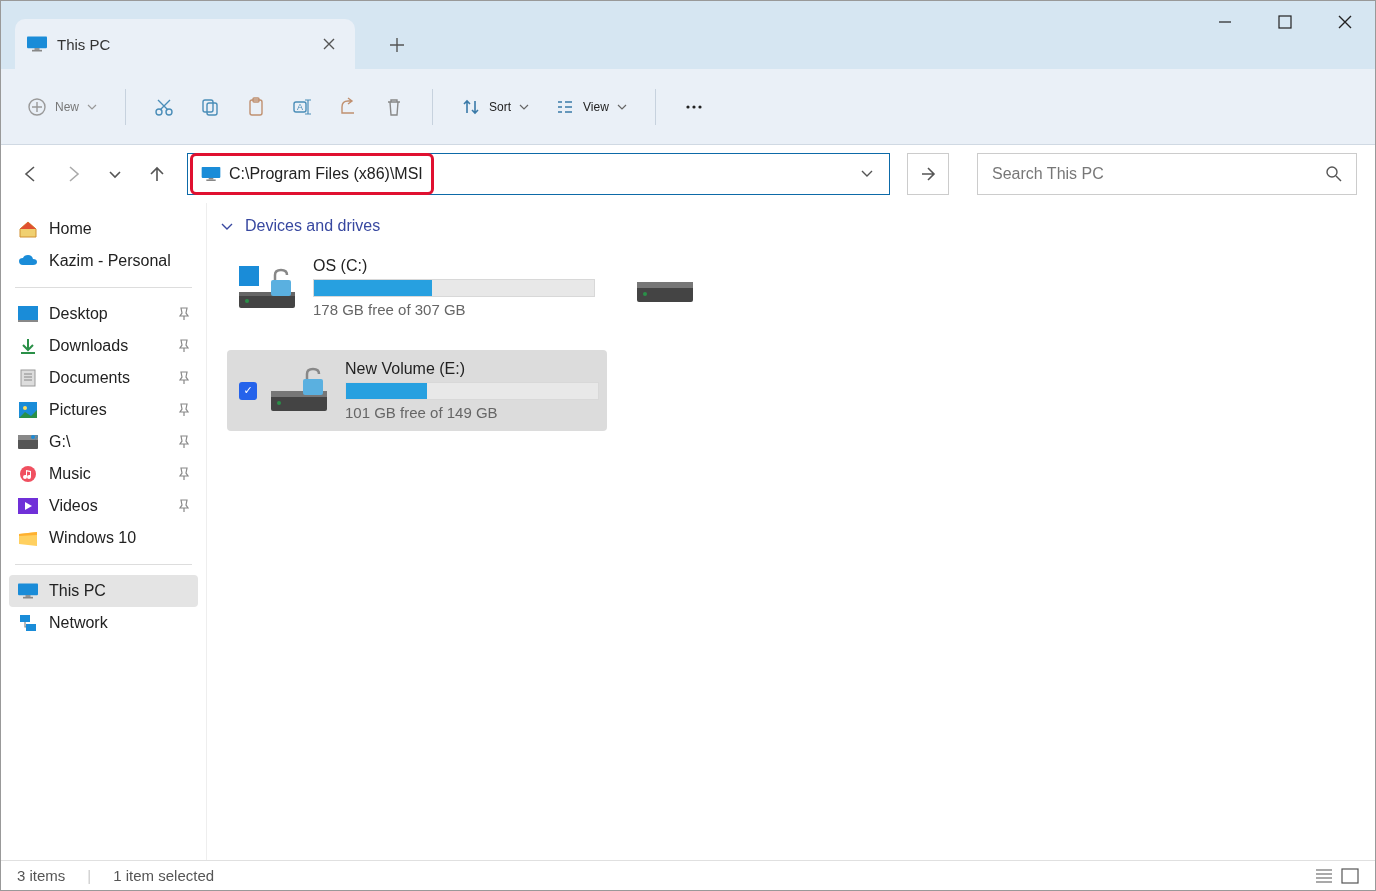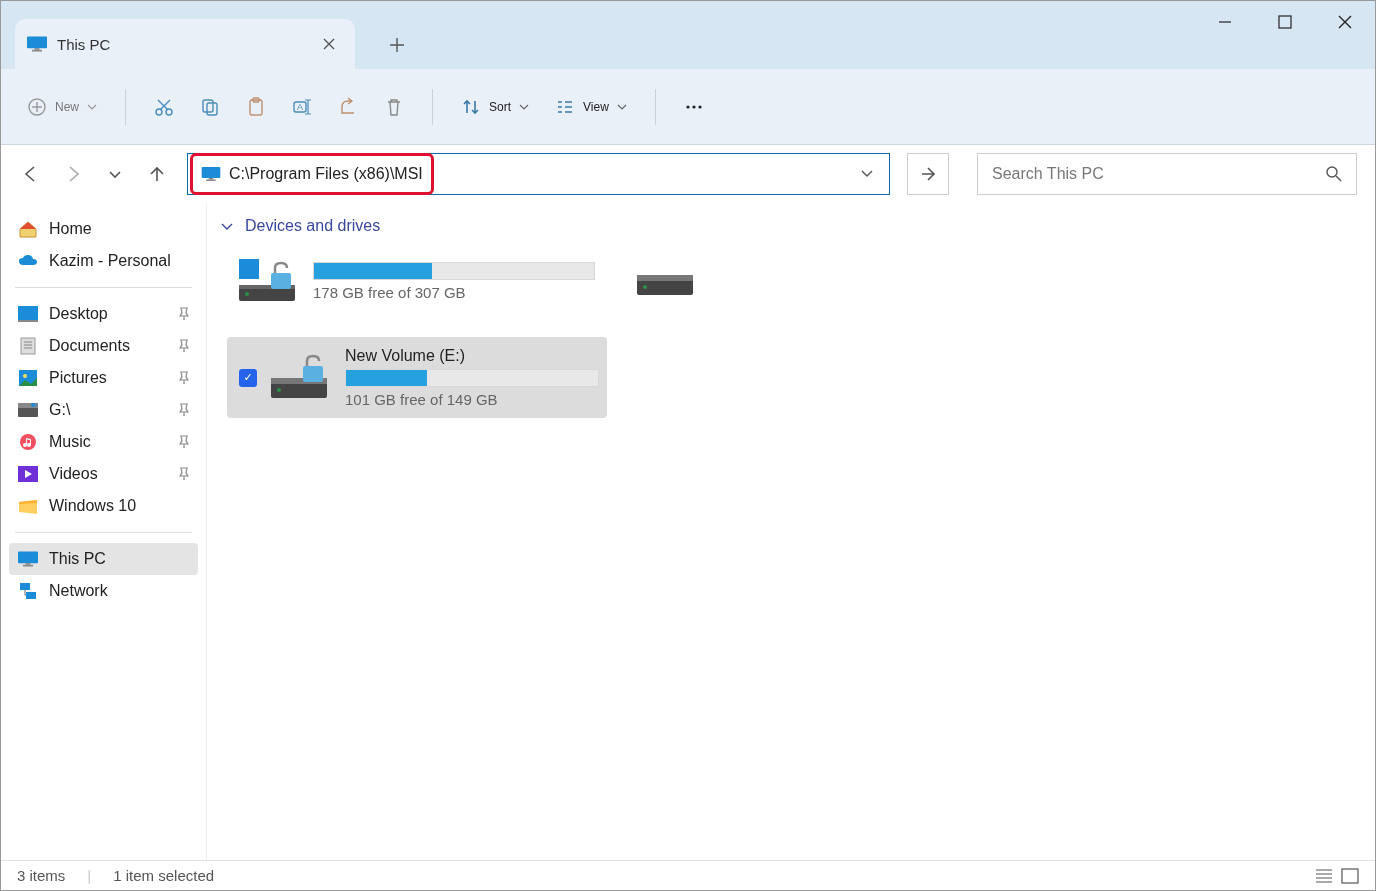--- a/index.html
+++ b/index.html
@@ -288,20 +288,33 @@
     <div class="sb-sep"></div>
     <div id="quick-list">
         <div class="sb-item">
           <span class="sb-icon">
             <svg width="20" height="16">
               <rect x="0" y="0" width="20" height="14" fill="#1a8cd8"></rect>
               <rect x="0" y="14" width="20" height="2" fill="#888"></rect>
             </svg>
           </span>
           <span>Desktop</span>
+          <span class="sb-pin">
+            <svg width="12" height="14">
+              <path d="M3 1 H9 L8 6 L10 9 H2 L4 6 Z M6 9 V13" fill="none" stroke="#888" stroke-width="1.2"></path>
+            </svg>
+          </span>
+        </div>
+        <div class="sb-item">
+          <span class="sb-icon">
+            <svg width="18" height="18">
+              <path d="M9 2 V12 M4 8 L9 13 L14 8 M2 16 H16" fill="none" stroke="#2a9048" stroke-width="2"></path>
+            </svg>
+          </span>
+          <span>Downloads</span>
           <span class="sb-pin">
             <svg width="12" height="14">
               <path d="M3 1 H9 L8 6 L10 9 H2 L4 6 Z M6 9 V13" fill="none" stroke="#888" stroke-width="1.2"></path>
             </svg>
           </span>
         </div>
         <div class="sb-item">
           <span class="sb-icon">
             <svg width="16" height="18">
               <rect x="1" y="1" width="14" height="16" fill="#ddd" stroke="#999"></rect>
@@ -431,20 +444,21 @@
                 <rect x="4" y="28" width="56" height="4" fill="#666"></rect>
                 <circle cx="12" cy="37" r="2" fill="#2a9048"></circle>
               </g>
               <g transform="translate(34,6)">
                 <path d="M6 10 V5 Q6 0 12 0 Q18 0 18 5" fill="none" stroke="#888" stroke-width="2.5"></path>
                 <rect x="2" y="10" width="20" height="16" rx="2" fill="#5ab0e0"></rect>
               </g>
             </svg>
           </span>
           <div class="drive-info">
+            <div class="drive-name">OS (C:)</div>
             <div class="drive-bar">
               <div class="drive-fill" style="width:42%"></div>
             </div>
             <div class="drive-free">178 GB free of 307 GB</div>
           </div>
         </div>
         <div class="drive-item">
           <span class="drive-icon">
             <svg width="64" height="48">
               <rect x="4" y="22" width="56" height="16" rx="2" fill="#444"></rect>

